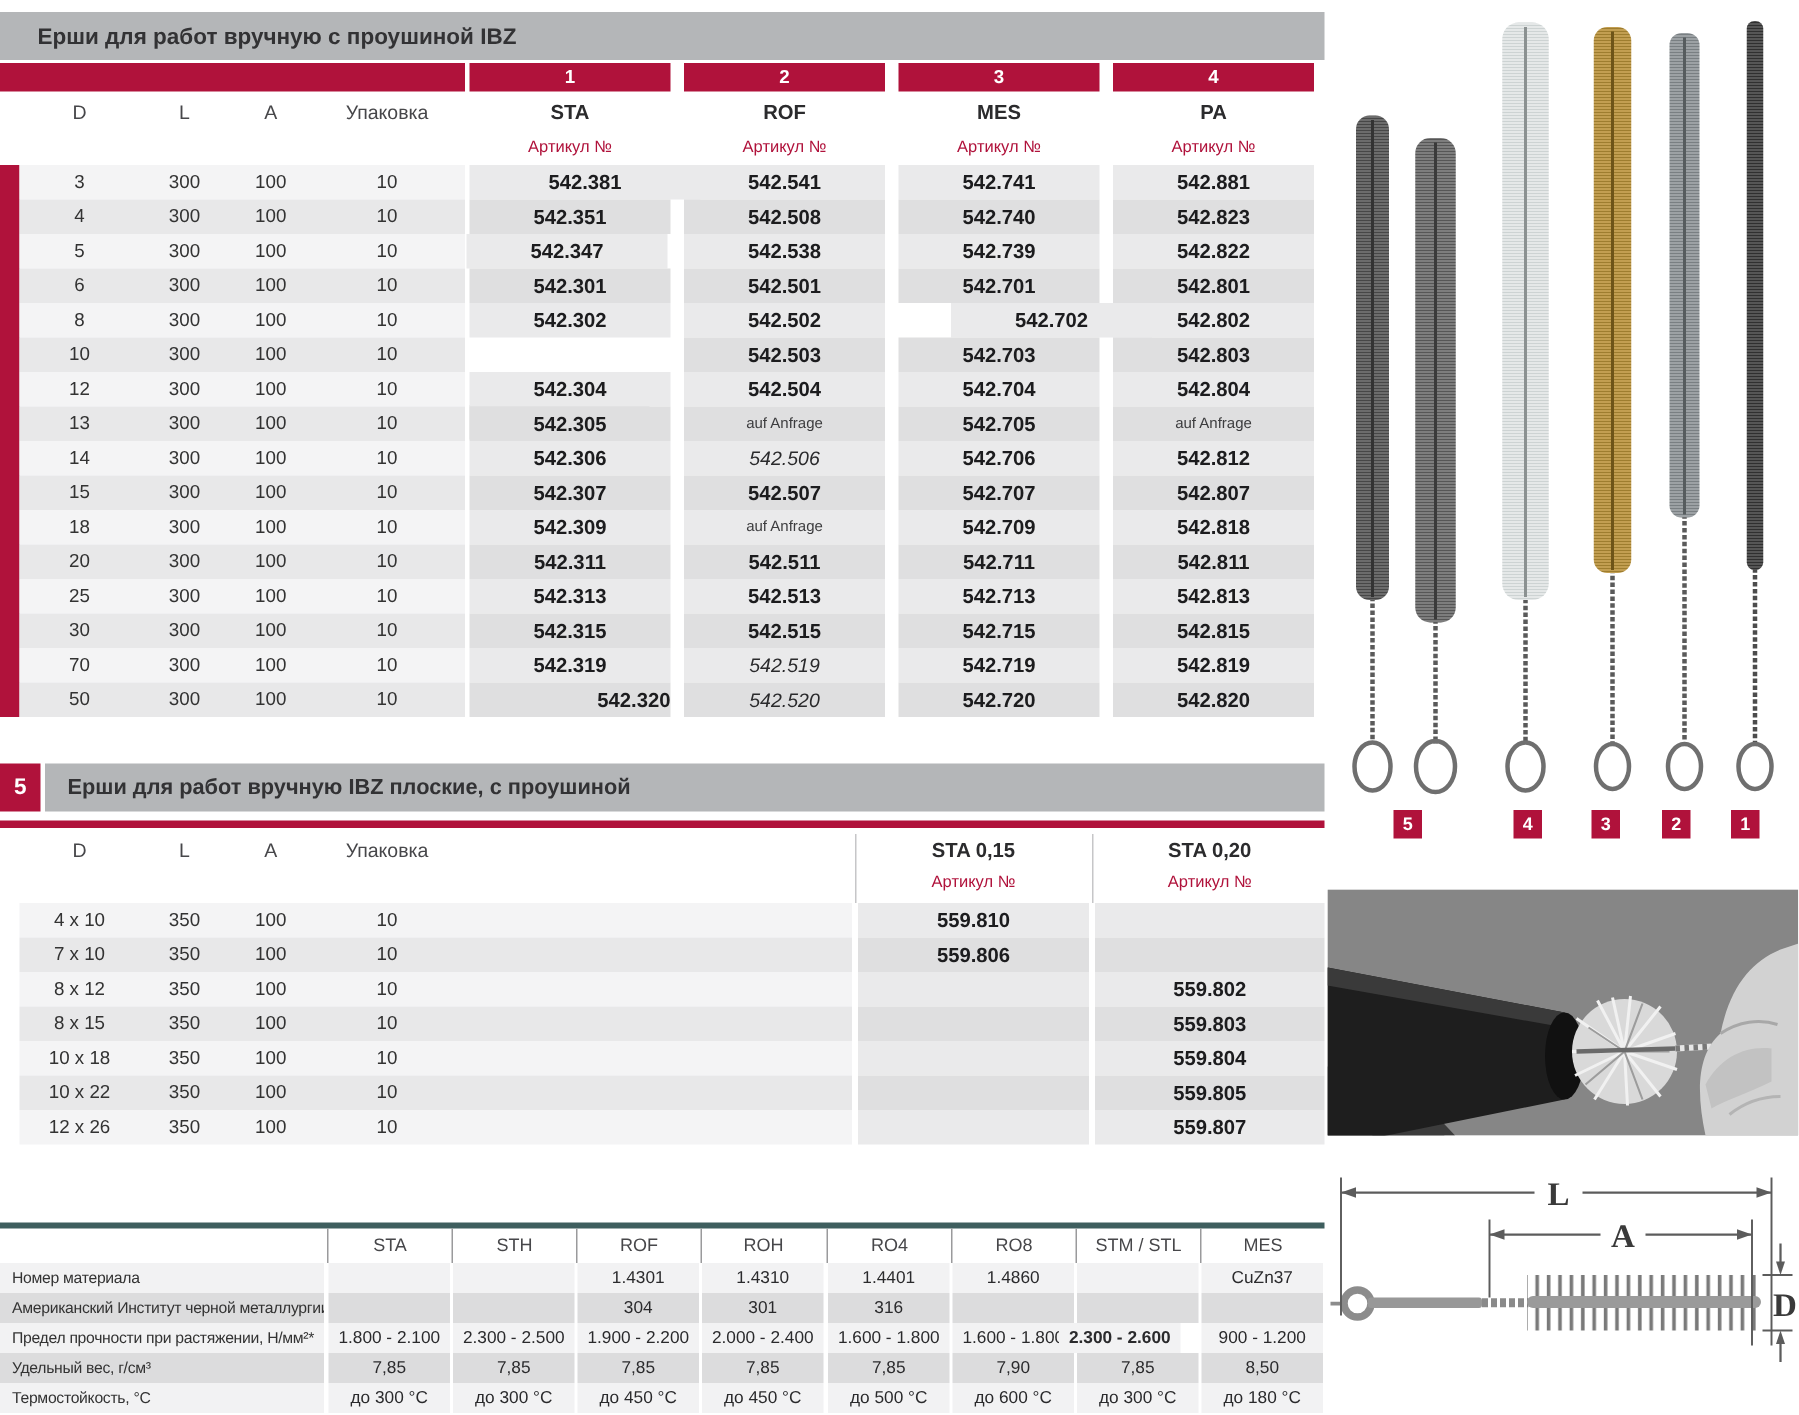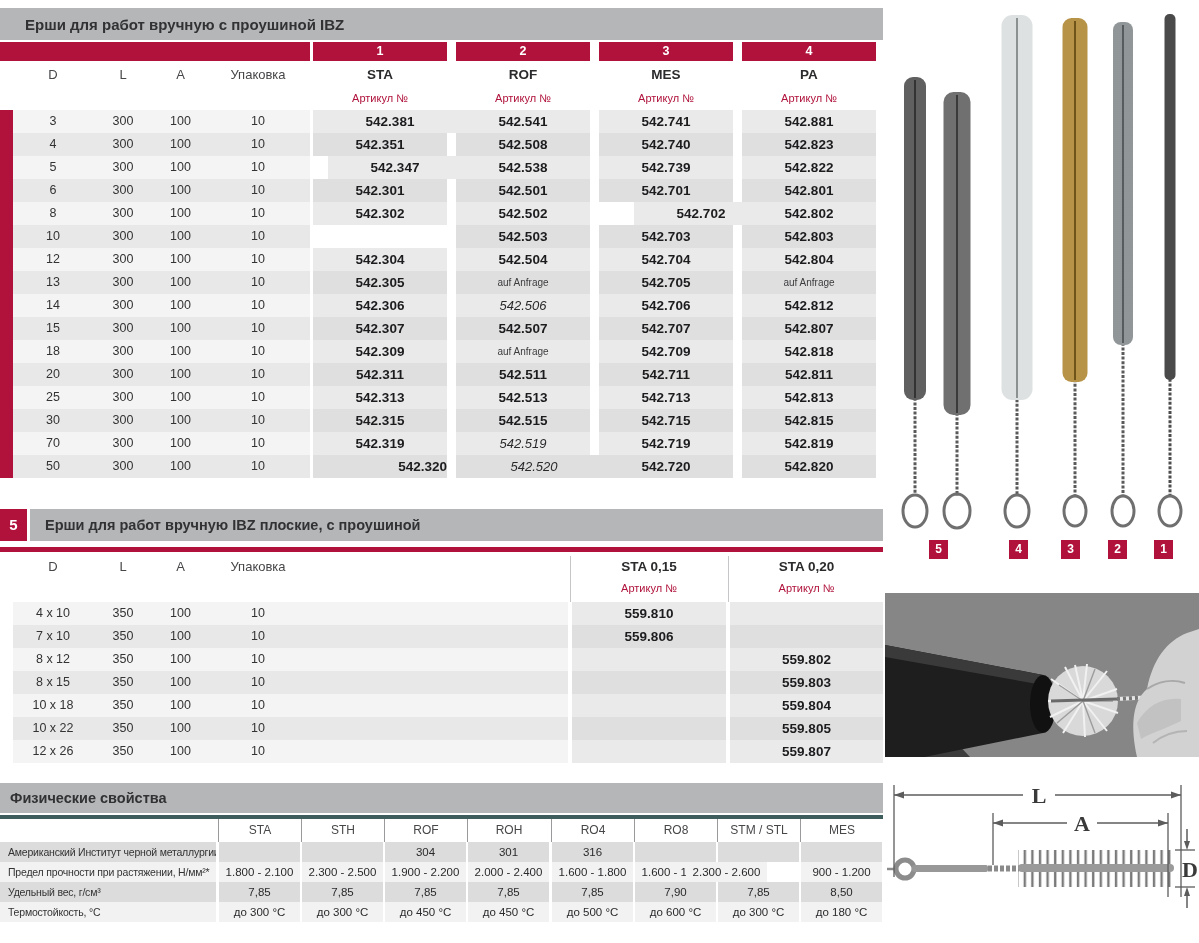--- a/index.html
+++ b/index.html
@@ -118,21 +118,21 @@
         <div class="acell bold" style="left: 456px; width: 134px;">542.508</div>
         <div class="acell bold" style="left: 599px; width: 134px;">542.740</div>
         <div class="acell bold" style="left: 742px; width: 134px;">542.823</div>
       </div>
       <div class="trow lt">
         <div class="lbg" style="left: 13px; width: 297px;"></div>
         <div class="dcell" style="left: 13px; width: 80px;">5</div>
         <div class="dcell" style="left: 93px; width: 60px;">300</div>
         <div class="dcell" style="left: 153px; width: 55px;">100</div>
         <div class="dcell" style="left: 208px; width: 100px;">10</div>
-        <div class="acell bold" style="left: 328px; width: 134px;">542.347</div>
+        <div class="acell bold" style="left: 311px; width: 134px;">542.347</div>
         <div class="acell bold" style="left: 456px; width: 134px;">542.538</div>
         <div class="acell bold" style="left: 599px; width: 134px;">542.739</div>
         <div class="acell bold" style="left: 742px; width: 134px;">542.822</div>
       </div>
       <div class="trow dk">
         <div class="lbg" style="left: 13px; width: 297px;"></div>
         <div class="dcell" style="left: 13px; width: 80px;">6</div>
         <div class="dcell" style="left: 93px; width: 60px;">300</div>
         <div class="dcell" style="left: 153px; width: 55px;">100</div>
         <div class="dcell" style="left: 208px; width: 100px;">10</div>
@@ -262,21 +262,21 @@
         <div class="acell bold" style="left: 599px; width: 134px;">542.719</div>
         <div class="acell bold" style="left: 742px; width: 134px;">542.819</div>
       </div>
       <div class="trow dk">
         <div class="lbg" style="left: 13px; width: 297px;"></div>
         <div class="dcell" style="left: 13px; width: 80px;">50</div>
         <div class="dcell" style="left: 93px; width: 60px;">300</div>
         <div class="dcell" style="left: 153px; width: 55px;">100</div>
         <div class="dcell" style="left: 208px; width: 100px;">10</div>
         <div class="acell bold" style="left: 313px; width: 134px; text-align: right;">542.320</div>
-        <div class="acell ital" style="left: 456px; width: 134px; padding-left: 11px;">542.520</div>
+        <div class="acell ital" style="left: 456px; width: 134px;">542.520</div>
         <div class="acell bold" style="left: 599px; width: 134px;">542.720</div>
         <div class="acell bold" style="left: 742px; width: 134px;">542.820</div>
       </div>
     </div>
 
   <div id="s2-num">5</div>
   <div class="gbar" id="bar2">
     <span>Ерши для работ вручную IBZ плоские, с проушиной</span>
   </div>
   <div id="s2-redline"></div>
@@ -355,55 +355,63 @@
         <div class="lbg" style="left: 13px; width: 555px;"></div>
         <div class="dcell" style="left: 13px; width: 80px;">12 x 26</div>
         <div class="dcell" style="left: 93px; width: 60px;">350</div>
         <div class="dcell" style="left: 153px; width: 55px;">100</div>
         <div class="dcell" style="left: 208px; width: 100px;">10</div>
         <div class="acell bold" style="left: 572px; width: 154px;"></div>
         <div class="acell bold" style="left: 730px; width: 153px;">559.807</div>
       </div>
     </div>
 
-  <div class="gbar" id="bar3">
-    <span>Физические свойства</span>
-  </div>
   <div id="s3-teal"></div>
   <div id="t3-hdr">
       <div class="vhdr" style="left: 218px; width: 83px;">STA</div>
       <div class="vhdr" style="left: 301px; width: 83px;">STH</div>
       <div class="vhdr" style="left: 384px; width: 83px;">ROF</div>
       <div class="vhdr" style="left: 467px; width: 83px;">ROH</div>
       <div class="vhdr" style="left: 551px; width: 83px;">RO4</div>
       <div class="vhdr" style="left: 634px; width: 83px;">RO8</div>
       <div class="vhdr" style="left: 717px; width: 83px;">STM / STL</div>
       <div class="vhdr" style="left: 800px; width: 83px;">MES</div>
     </div>
   <div id="t3-rows">
+      <div class="prow lt">
+        <div class="plabel">Номер материала</div>
+        <div class="pcell" style="left: 219px; width: 81px;"></div>
+        <div class="pcell" style="left: 302px; width: 81px;"></div>
+        <div class="pcell" style="left: 385px; width: 81px;">1.4301</div>
+        <div class="pcell" style="left: 468px; width: 81px;">1.4310</div>
+        <div class="pcell" style="left: 552px; width: 81px;">1.4401</div>
+        <div class="pcell" style="left: 635px; width: 81px;">1.4860</div>
+        <div class="pcell" style="left: 718px; width: 81px;"></div>
+        <div class="pcell" style="left: 801px; width: 81px;">CuZn37</div>
+      </div>
       <div class="prow dk">
         <div class="plabel">Американский Институт черной металлургии (AISI)</div>
         <div class="pcell" style="left: 219px; width: 81px;"></div>
         <div class="pcell" style="left: 302px; width: 81px;"></div>
         <div class="pcell" style="left: 385px; width: 81px;">304</div>
         <div class="pcell" style="left: 468px; width: 81px;">301</div>
         <div class="pcell" style="left: 552px; width: 81px;">316</div>
         <div class="pcell" style="left: 635px; width: 81px;"></div>
         <div class="pcell" style="left: 718px; width: 81px;"></div>
         <div class="pcell" style="left: 801px; width: 81px;"></div>
       </div>
       <div class="prow lt">
         <div class="plabel">Предел прочности при растяжении, Н/мм²*</div>
         <div class="pcell" style="left: 219px; width: 81px;">1.800 - 2.100</div>
         <div class="pcell" style="left: 302px; width: 81px;">2.300 - 2.500</div>
         <div class="pcell" style="left: 385px; width: 81px;">1.900 - 2.200</div>
         <div class="pcell" style="left: 468px; width: 81px;">2.000 - 2.400</div>
         <div class="pcell" style="left: 552px; width: 81px;">1.600 - 1.800</div>
         <div class="pcell" style="left: 635px; width: 81px;">1.600 - 1.800</div>
-        <div class="pcell" style="left: 686px; width: 81px;">2.300 - 2.600</div>
+        <div class="pcell" style="left: 706px; width: 81px; font-weight: bold;">2.300 - 2.600</div>
         <div class="pcell" style="left: 801px; width: 81px;">900 - 1.200</div>
       </div>
       <div class="prow dk">
         <div class="plabel">Удельный вес, г/см³</div>
         <div class="pcell" style="left: 219px; width: 81px;">7,85</div>
         <div class="pcell" style="left: 302px; width: 81px;">7,85</div>
         <div class="pcell" style="left: 385px; width: 81px;">7,85</div>
         <div class="pcell" style="left: 468px; width: 81px;">7,85</div>
         <div class="pcell" style="left: 552px; width: 81px;">7,85</div>
         <div class="pcell" style="left: 635px; width: 81px;">7,90</div>

